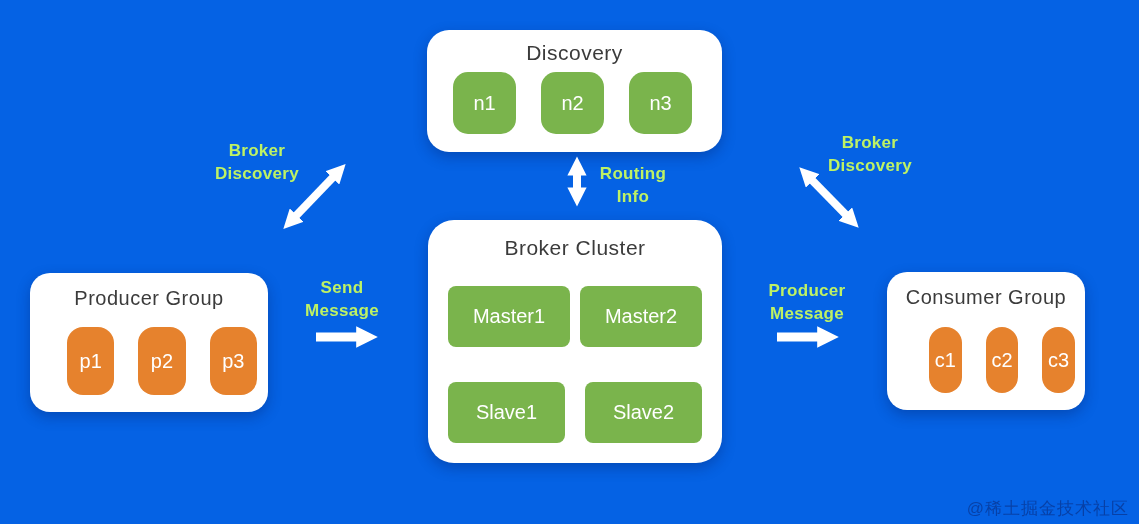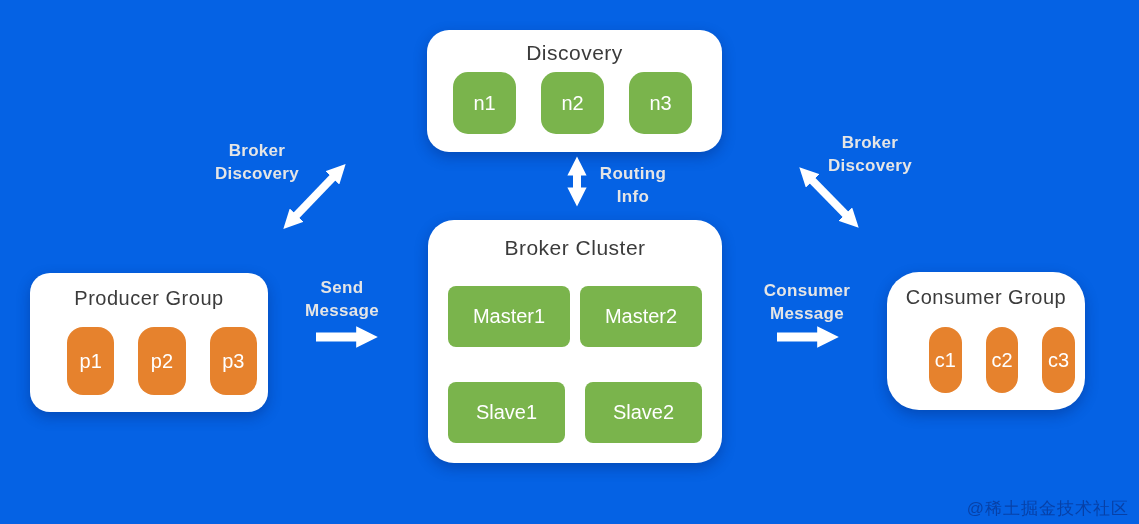--- a/index.html
+++ b/index.html
@@ -36,21 +36,21 @@
   }
   .node.green{background:#7ab44c;}
   .node.orange{background:#e6822d;margin-left:24px;}
   .small-node{width:63px;height:62px;border-radius:15px;}
   .p-node{width:64px;height:68px;border-radius:16px;}
   .c-node{width:62px;height:66px;border-radius:16px;}
   .wide-node{flex:1;height:61px;border-radius:8px;}
   .edge-label{
     position:absolute;
     text-align:center;
-    color:#e5e5e5;
+    color:#bef264;
     font-size:17px;
     font-weight:bold;
     line-height:23px;
     letter-spacing:0.3px;
   }
   .arrows{
     position:absolute;
     left:0;top:0;
     pointer-events:none;
   }
@@ -91,21 +91,21 @@
 
   <div class="white-box" style="left:30px;top:273px;width:238px;height:139px;border-radius:20px;">
     <div class="box-title" style="margin-top:14px;font-size:20px;">Producer Group</div>
     <div class="node-row" style="left:13px;right:11px;top:54px;">
       <div class="node orange p-node">p1</div>
       <div class="node orange p-node">p2</div>
       <div class="node orange p-node">p3</div>
     </div>
   </div>
 
-  <div class="white-box" style="left:887px;top:272px;width:198px;height:138px;border-radius:32px;">
+  <div class="white-box" style="left:887px;top:272px;width:198px;height:138px;border-radius:20px;">
     <div class="box-title" style="margin-top:14px;font-size:20px;">Consumer Group</div>
     <div class="node-row" style="left:18px;right:10px;top:55px;">
       <div class="node orange c-node">c1</div>
       <div class="node orange c-node">c2</div>
       <div class="node orange c-node">c3</div>
     </div>
   </div>
 
   <div class="edge-label" style="left:198px;top:139px;width:118px;">
     <div>Broker</div>
@@ -121,21 +121,21 @@
     <div>Routing</div>
     <div>Info</div>
   </div>
 
   <div class="edge-label" style="left:299px;top:276px;width:86px;">
     <div>Send</div>
     <div>Message</div>
   </div>
 
   <div class="edge-label" style="left:762px;top:279px;width:90px;">
-    <div>Consumer</div>
+    <div>Producer</div>
     <div>Message</div>
   </div>
 
   <svg class="arrows" width="1139" height="524" viewBox="0 0 1139 524">
     <defs>
       <marker id="ah" viewBox="0 0 10 10" refX="5" refY="5" markerWidth="2.4" markerHeight="2.4" orient="auto-start-reverse">
         <path d="M0,0 L10,5 L0,10 z" fill="#ffffff"></path>
       </marker>
     </defs>
     <line x1="290" y1="222" x2="339" y2="171" stroke="#ffffff" stroke-width="8" marker-start="url(#ah)" marker-end="url(#ah)"></line>

